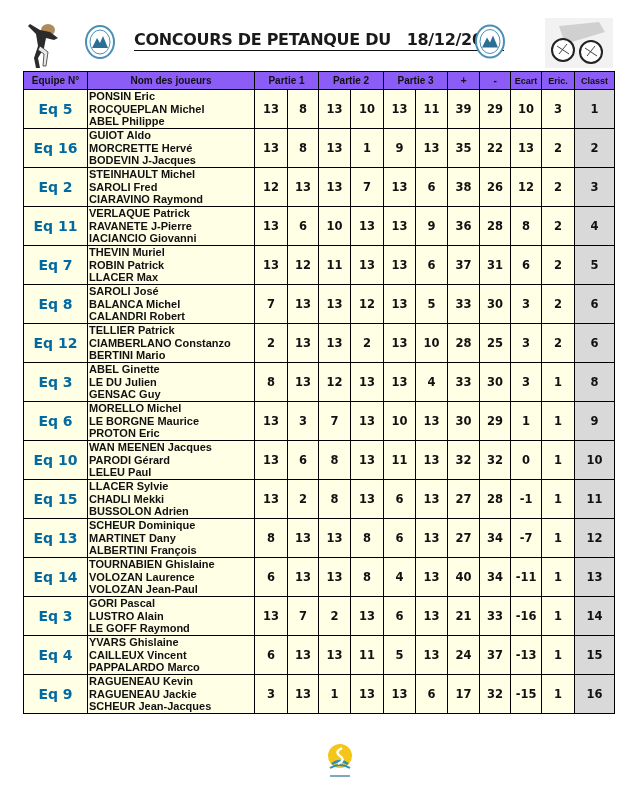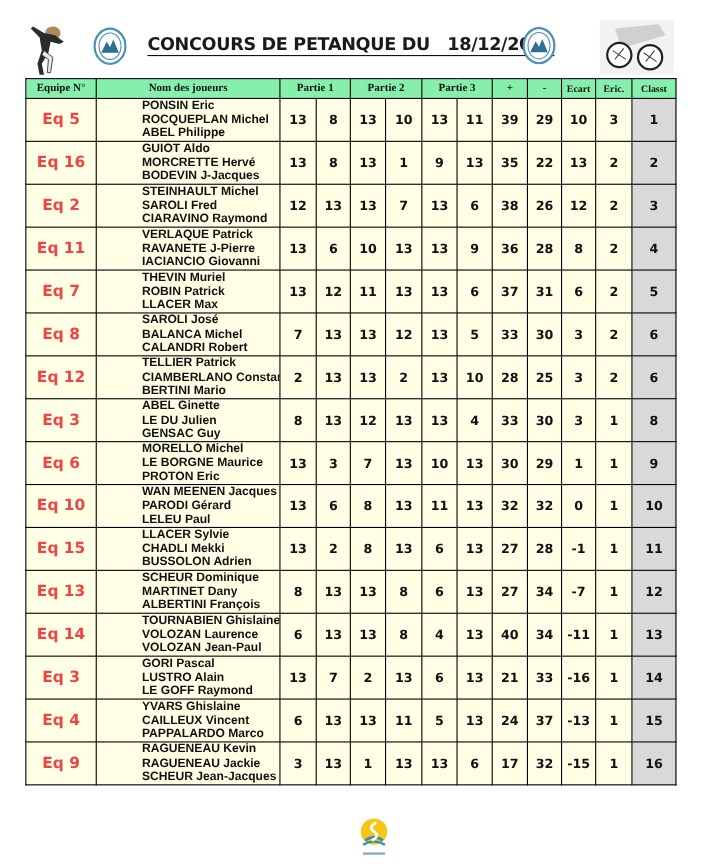--- a/index.html
+++ b/index.html
@@ -2,28 +2,28 @@
 <html><head>
 <meta charset="utf-8">
 <style>
   html, body { margin:0; padding:0; background:#ffffff; }
   body { width:641px; height:788px; position:relative; overflow:hidden; font-family:"Liberation Sans", sans-serif; }
   .hdr { position:absolute; top:0; left:0; width:641px; height:70px; }
   .title { position:absolute; left:134px; top:30px; font-family:"DejaVu Sans", sans-serif; font-size:16px; font-weight:bold; color:#1a1a1a; letter-spacing:-0.3px; border-bottom:1.5px solid #111; padding-bottom:1px; white-space:pre; }
   .logo { position:absolute; }
   table { position:absolute; left:23px; top:71px; border-collapse:collapse; width:591px; table-layout:fixed; }
   td, th { border:1.5px solid #000; padding:0; text-align:center; vertical-align:middle; }
-  th { background:#86efac; font-family:Liberation Serif, serif; font-size:10px; font-weight:bold; height:17px; color:#111;text-align:center; }
+  th { background:#8b5cf6; font-family:Liberation Sans, sans-serif; font-size:10px; font-weight:bold; height:17px; color:#111;text-align:center; }
   th.thin { font-size:9px;margin-top:24px; }
   tr.row td { height:38px; background:#ffffe6; }
-  td.eq { font-family:"DejaVu Sans", sans-serif; font-size:14px; font-weight:bold; color:#ef4444; }
+  td.eq { font-family:"DejaVu Sans", sans-serif; font-size:14px; font-weight:bold; color:#0369a1; }
   td.names { text-align:left; font-family:"Liberation Sans", sans-serif; font-weight:bold; font-size:11px; line-height:12.6px; padding-left:1px; color:#111; }
   td.num { font-family:"DejaVu Sans", sans-serif; font-size:11.5px; font-weight:bold; color:#111; }
   td.rank { background:#d9d9d9 !important; }
-  .names div { white-space:nowrap; overflow:hidden;padding-left:40px; }
+  .names div { white-space:nowrap; overflow:hidden; }
 </style>
 </head>
 <body>
 
 <div class="hdr">
 
   <svg class="logo" style="left:26px;top:18px" width="36" height="52" viewBox="0 0 36 52">
     <ellipse cx="22" cy="12" rx="7" ry="6" fill="#b08a5a"></ellipse>
     <path d="M4 6 L14 12 L24 14 L32 20 L28 22 L20 20 L18 30 L12 40 L14 50 L10 50 L8 40 L12 28 L10 16 L2 8 Z" fill="#2b2b2b"></path>
     <path d="M14 28 L22 34 L20 48 L17 48 L18 36 L12 32 Z" fill="#e8e8e8" stroke="#333" stroke-width="0.8"></path>

